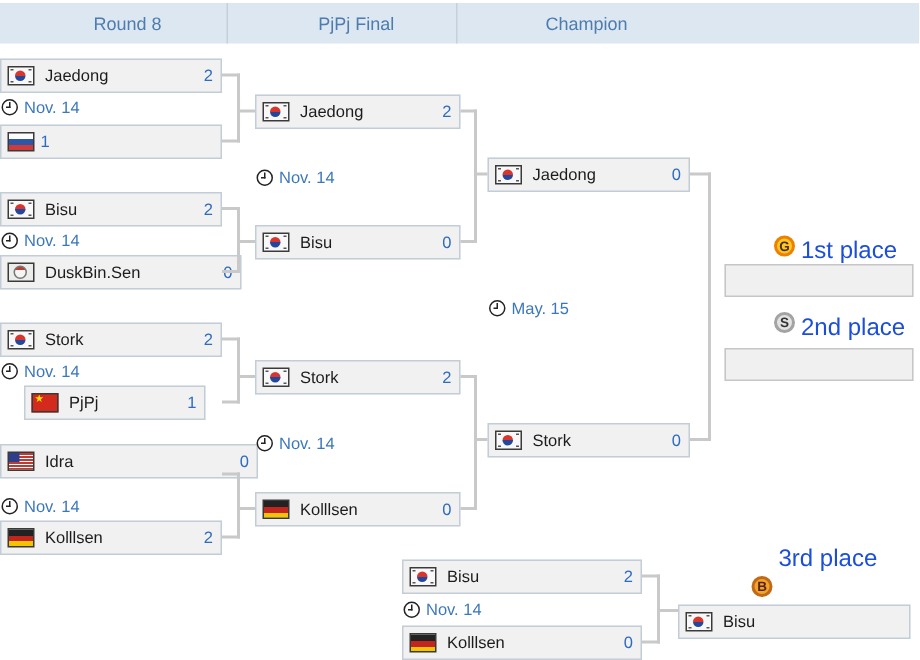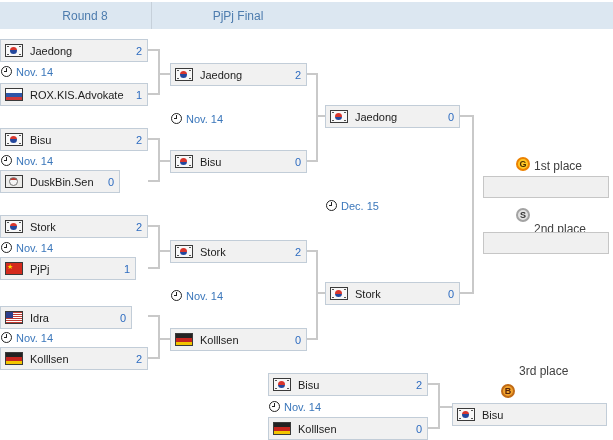--- a/index.html
+++ b/index.html
@@ -40,79 +40,79 @@
   .clock::after{content:"";position:absolute;left:2px;top:4px;width:3px;height:1px;background:#222;}
   
   .conn{position:absolute;background:#c9c9c9;}
   .conn.h{height:2px;} .conn.v{width:2px;}
   
   .medal{position:absolute;width:14px;height:14px;border-radius:50%;box-sizing:border-box;border:2px solid;
          font-size:9px;font-weight:bold;display:flex;align-items:center;justify-content:center;}
   .medal-g{background:#ffc726;border-color:#ec8100;color:#4a3000;}
   .medal-s{background:#e2e2e2;border-color:#a3a3a3;color:#333;}
   .medal-b{background:#f2a42e;border-color:#c06a15;color:#58250a;}
-  .placelabel{position:absolute;font-size:12px;color:#404040;}
+  .placelabel{position:absolute;font-size:16px;color:#1d4ed8;}
   .emptybox{position:absolute;background:#f0f0f0;border:1px solid #c6c6c6;box-sizing:border-box;}
 </style>
 </head>
 <body>
 
 <div id="stage">
 
   <div class="colhead">
     <div class="colcell" style="width:152px">Round 8</div>
     <div class="colcell" style="width:153px">PjPj Final</div>
+    <div class="colcell" style="width:153px">Champion</div>
   </div>
 
   <div class="pbox" style="left:0;top:39px;width:148px">
     <span class="flag flag-kr"></span>
     <span class="pname">Jaedong</span>
     <span class="pscore">2</span>
   </div>
   <div class="daterow" style="left:1px;top:65px">
     <span class="clock"></span>
     <span>Nov. 14</span>
   </div>
   <div class="pbox" style="left:0;top:83px;width:148px">
     <span class="flag flag-ru"></span>
-    <span class="pname">ROX.KIS.Advokate</span>
     <span class="pscore">1</span>
   </div>
 
   <div class="pbox" style="left:0;top:128px;width:148px">
     <span class="flag flag-kr"></span>
     <span class="pname">Bisu</span>
     <span class="pscore">2</span>
   </div>
   <div class="daterow" style="left:1px;top:154px">
     <span class="clock"></span>
     <span>Nov. 14</span>
   </div>
-  <div class="pbox" style="left:0;top:170px;width:120px">
+  <div class="pbox" style="left:0;top:170px;width:161px">
     <span class="flag flag-tw"></span>
     <span class="pname">DuskBin.Sen</span>
     <span class="pscore">0</span>
   </div>
 
   <div class="pbox" style="left:0;top:215px;width:148px">
     <span class="flag flag-kr"></span>
     <span class="pname">Stork</span>
     <span class="pscore">2</span>
   </div>
   <div class="daterow" style="left:1px;top:241px">
     <span class="clock"></span>
     <span>Nov. 14</span>
   </div>
-  <div class="pbox" style="left:0;top:257px;width:136px">
+  <div class="pbox" style="left:16px;top:257px;width:121px">
     <span class="flag flag-cn"></span>
     <span class="pname">PjPj</span>
     <span class="pscore">1</span>
   </div>
 
-  <div class="pbox" style="left:0;top:306px;width:132px">
+  <div class="pbox" style="left:0;top:296px;width:172px">
     <span class="flag flag-us"></span>
     <span class="pname">Idra</span>
     <span class="pscore">0</span>
   </div>
   <div class="daterow" style="left:1px;top:331px">
     <span class="clock"></span>
     <span>Nov. 14</span>
   </div>
   <div class="pbox" style="left:0;top:347px;width:148px">
     <span class="flag flag-de"></span>
@@ -150,21 +150,21 @@
     <span class="pscore">0</span>
   </div>
 
   <div class="pbox" style="left:325px;top:105px;width:135px">
     <span class="flag flag-kr"></span>
     <span class="pname">Jaedong</span>
     <span class="pscore">0</span>
   </div>
   <div class="daterow" style="left:326px;top:199px">
     <span class="clock"></span>
-    <span>Dec. 15</span>
+    <span>May. 15</span>
   </div>
   <div class="pbox" style="left:325px;top:282px;width:135px">
     <span class="flag flag-kr"></span>
     <span class="pname">Stork</span>
     <span class="pscore">0</span>
   </div>
 
   <div class="pbox" style="left:268px;top:373px;width:160px">
     <span class="flag flag-kr"></span>
     <span class="pname">Bisu</span>
@@ -178,21 +178,21 @@
     <span class="flag flag-de"></span>
     <span class="pname">Kolllsen</span>
     <span class="pscore">0</span>
   </div>
 
   <div class="medal medal-g" style="left:516px;top:157px">G</div>
   <div class="placelabel" style="left:534px;top:159px">1st place</div>
   <div class="emptybox" style="left:483px;top:176px;width:126px;height:22px"></div>
 
   <div class="medal medal-s" style="left:516px;top:208px">S</div>
-  <div class="placelabel" style="left:534px;top:222px">2nd place</div>
+  <div class="placelabel" style="left:534px;top:210px">2nd place</div>
   <div class="emptybox" style="left:483px;top:232px;width:126px;height:22px"></div>
 
   <div class="medal medal-b" style="left:501px;top:384px">B</div>
   <div class="placelabel" style="left:519px;top:364px">3rd place</div>
   <div class="pbox" style="left:452px;top:403px;width:155px">
     <span class="flag flag-kr"></span>
     <span class="pname">Bisu</span>
   </div>
 
   <div class="conn h" style="left:148px;top:49px;width:12px"></div>

